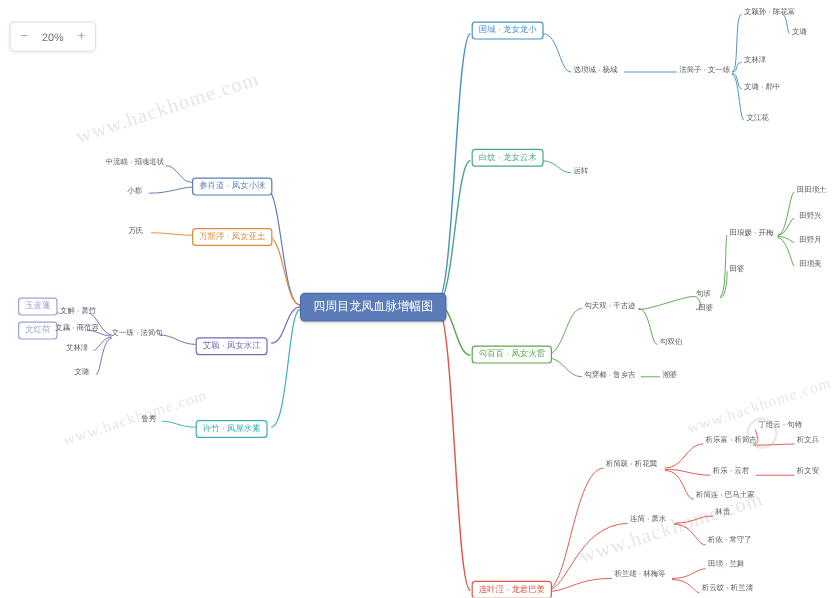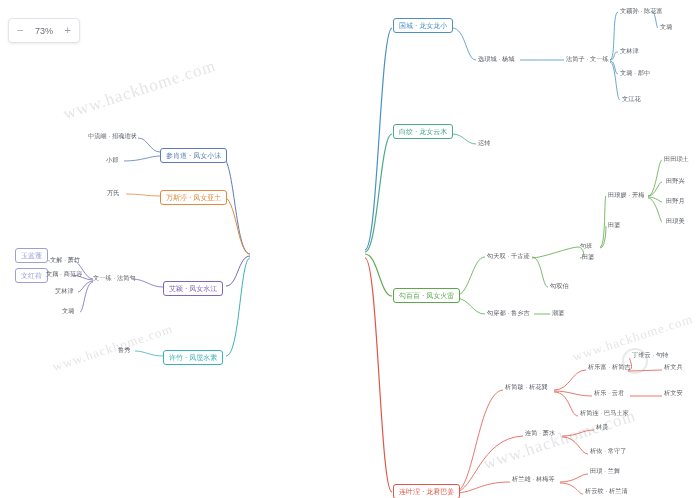--- a/index.html
+++ b/index.html
@@ -176,20 +176,23 @@
     <path d="M554 392 C 570 392 570 416 578 416" stroke="#e05548" stroke-width="0.8" fill="none"></path>
     <path d="M628 370 C 636 370 628 358 630 358" stroke="#e05548" stroke-width="0.8" fill="none"></path>
     <path d="M628 371 C 636 371 658 370 662 370" stroke="#e05548" stroke-width="0.8" fill="none"></path>
     <path d="M630 396 C 644 396 656 396 662 396" stroke="#e05548" stroke-width="0.8" fill="none"></path>
     <path d="M562 436 C 578 436 582 430 594 430" stroke="#e05548" stroke-width="0.8" fill="none"></path>
     <path d="M562 437 C 578 437 580 454 588 454" stroke="#e05548" stroke-width="0.8" fill="none"></path>
     <path d="M560 482 C 576 482 580 474 588 474" stroke="#e05548" stroke-width="0.8" fill="none"></path>
     <path d="M560 483 C 576 483 578 494 583 494" stroke="#e05548" stroke-width="0.8" fill="none"></path>
   </svg>
 
+  <div class="node root" style="left: 250px; top: 244px;">
+      <span>四周目龙凤血脉增幅图</span>
+    </div>
 
   <div class="node boxed" style="left: 160px; top: 148px; border-color: rgb(91, 124, 184); color: rgb(91, 124, 184);">
       <span>参肖道 · 凤女小沫</span>
     </div>
   <div class="node plain" style="left: 88px; top: 133px;">
       <span>中流瞄 · 招魂道状</span>
     </div>
   <div class="node plain" style="left: 106px; top: 157px;">
       <span>小郡</span>
     </div>
@@ -349,17 +352,17 @@
     </div>
 
   <div class="wm" style="left:60px; top:80px; transform:rotate(-18deg);">www.hackhome.com</div>
   <div class="wm small" style="left:50px; top:340px; transform:rotate(-18deg);">www.hackhome.com</div>
   <div class="wm" style="left:480px; top:430px; transform:rotate(-18deg);">www.hackhome.com</div>
   <div class="wm small" style="left:570px; top:330px; transform:rotate(-18deg);">www.hackhome.com</div>
   <div class="wm-ring" style="left:622px; top:348px;"></div>
 
   <div id="toolbar">
     <span class="tb-btn">−</span>
-    <span class="zoom-label">73%</span>
+    <span class="zoom-label">20%</span>
     <span class="tb-btn">+</span>
   </div>
 
 </div>
 
 </body></html>

